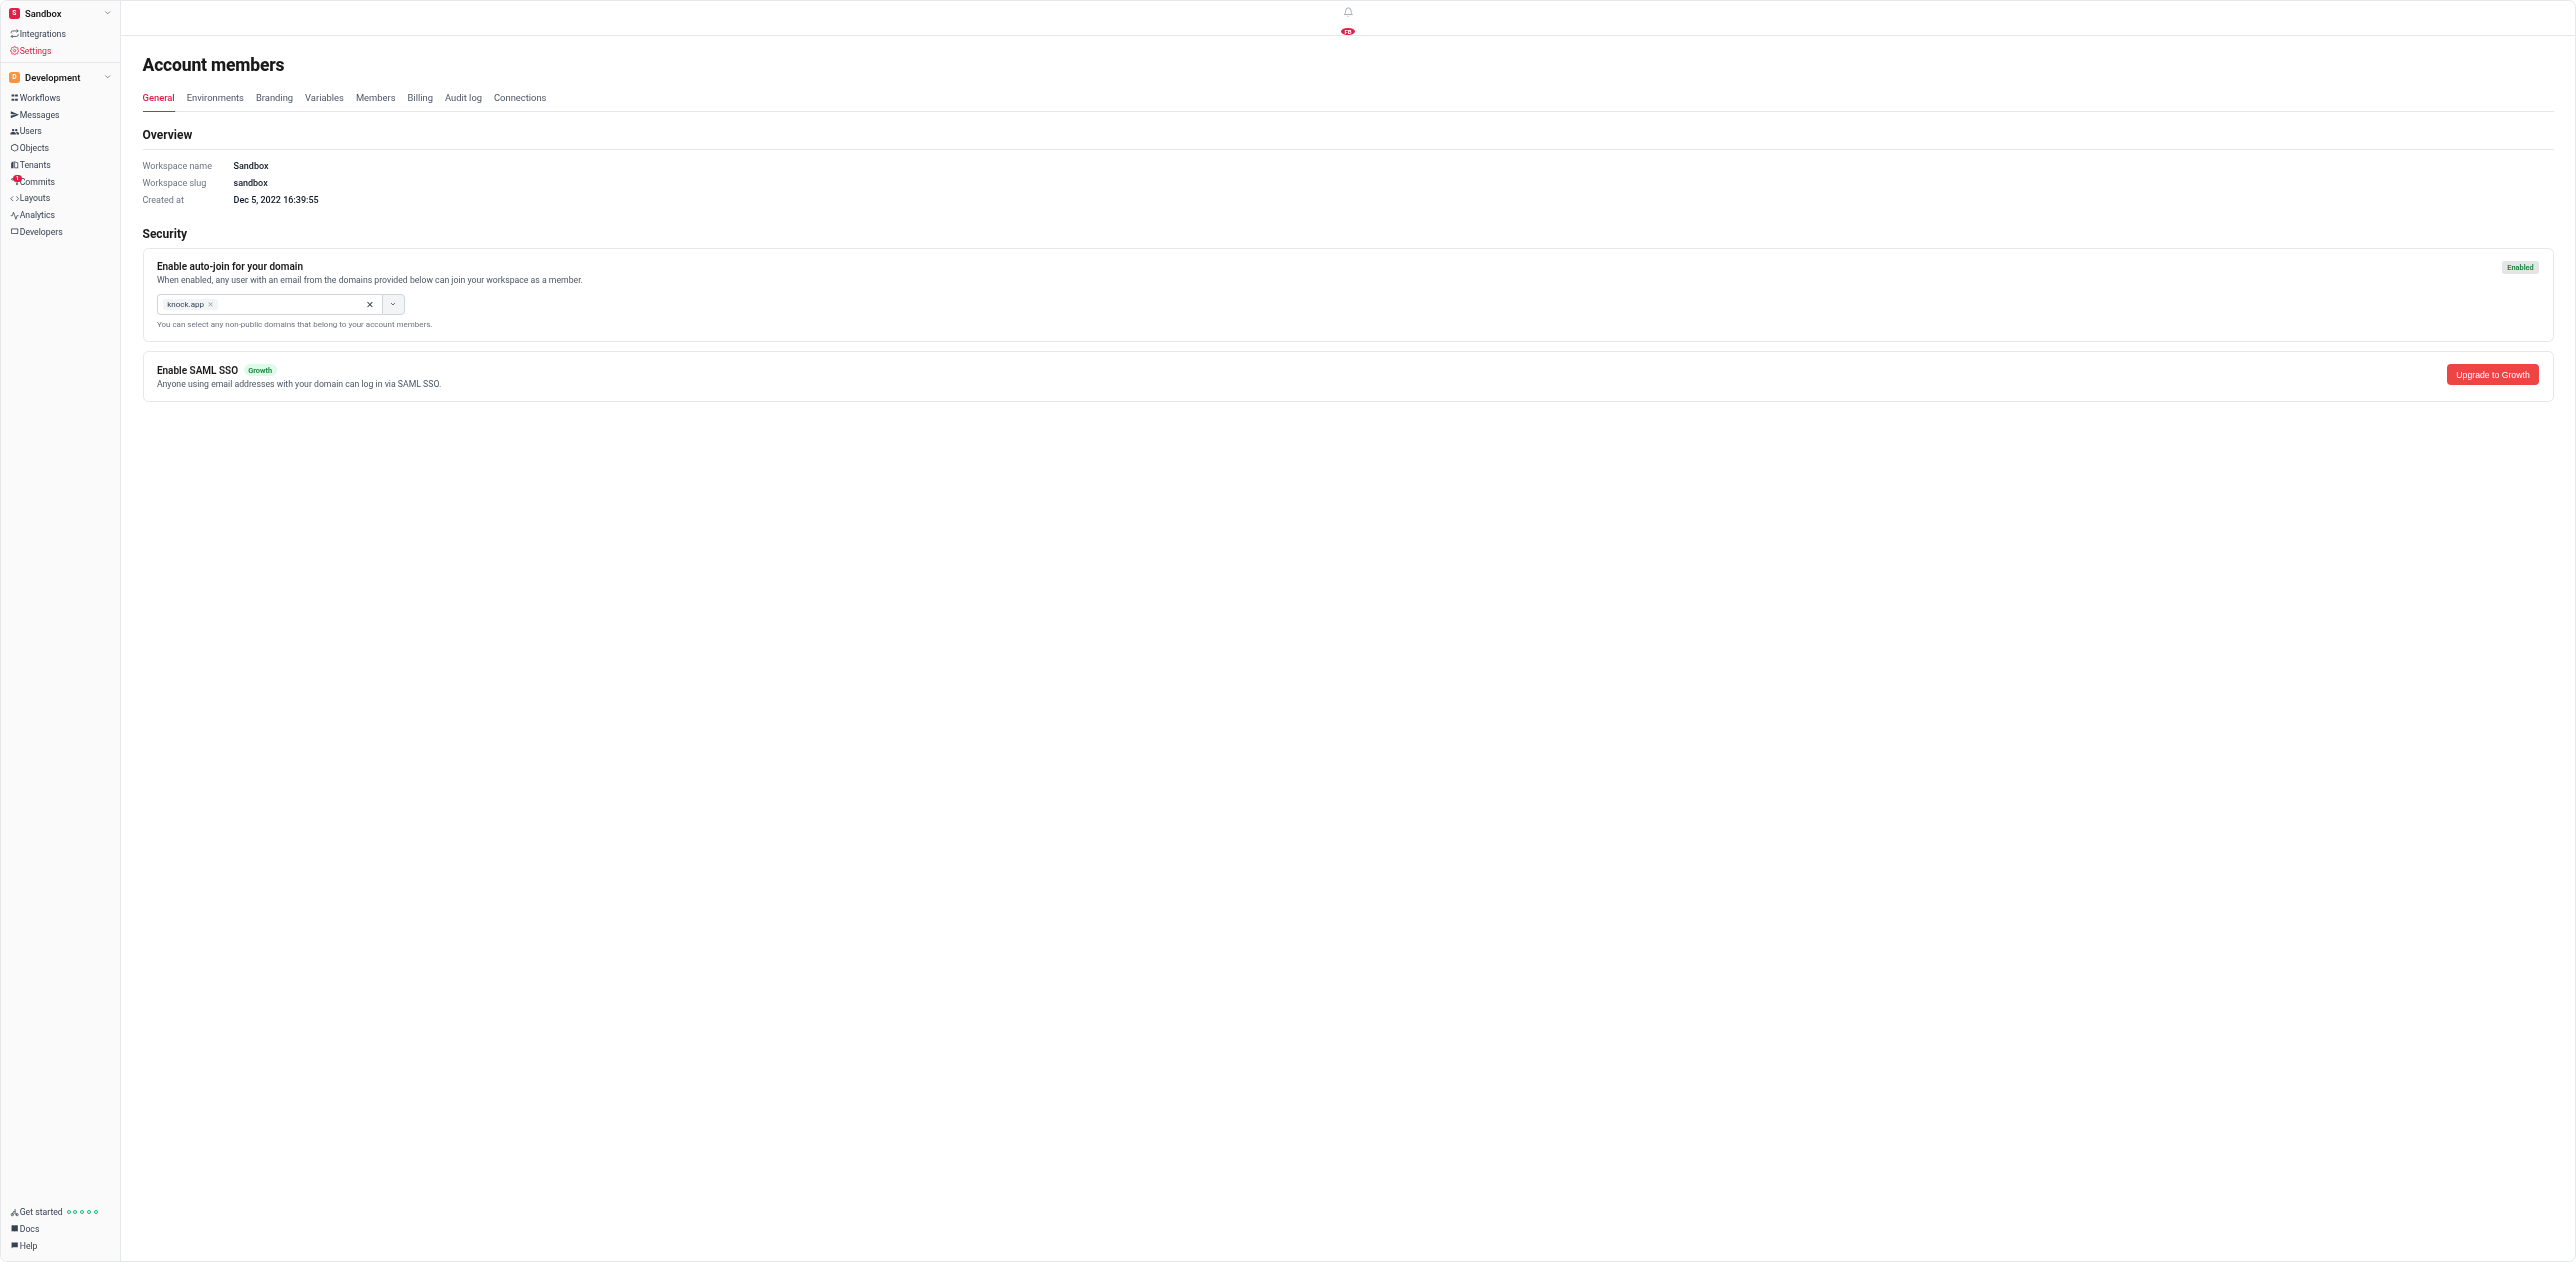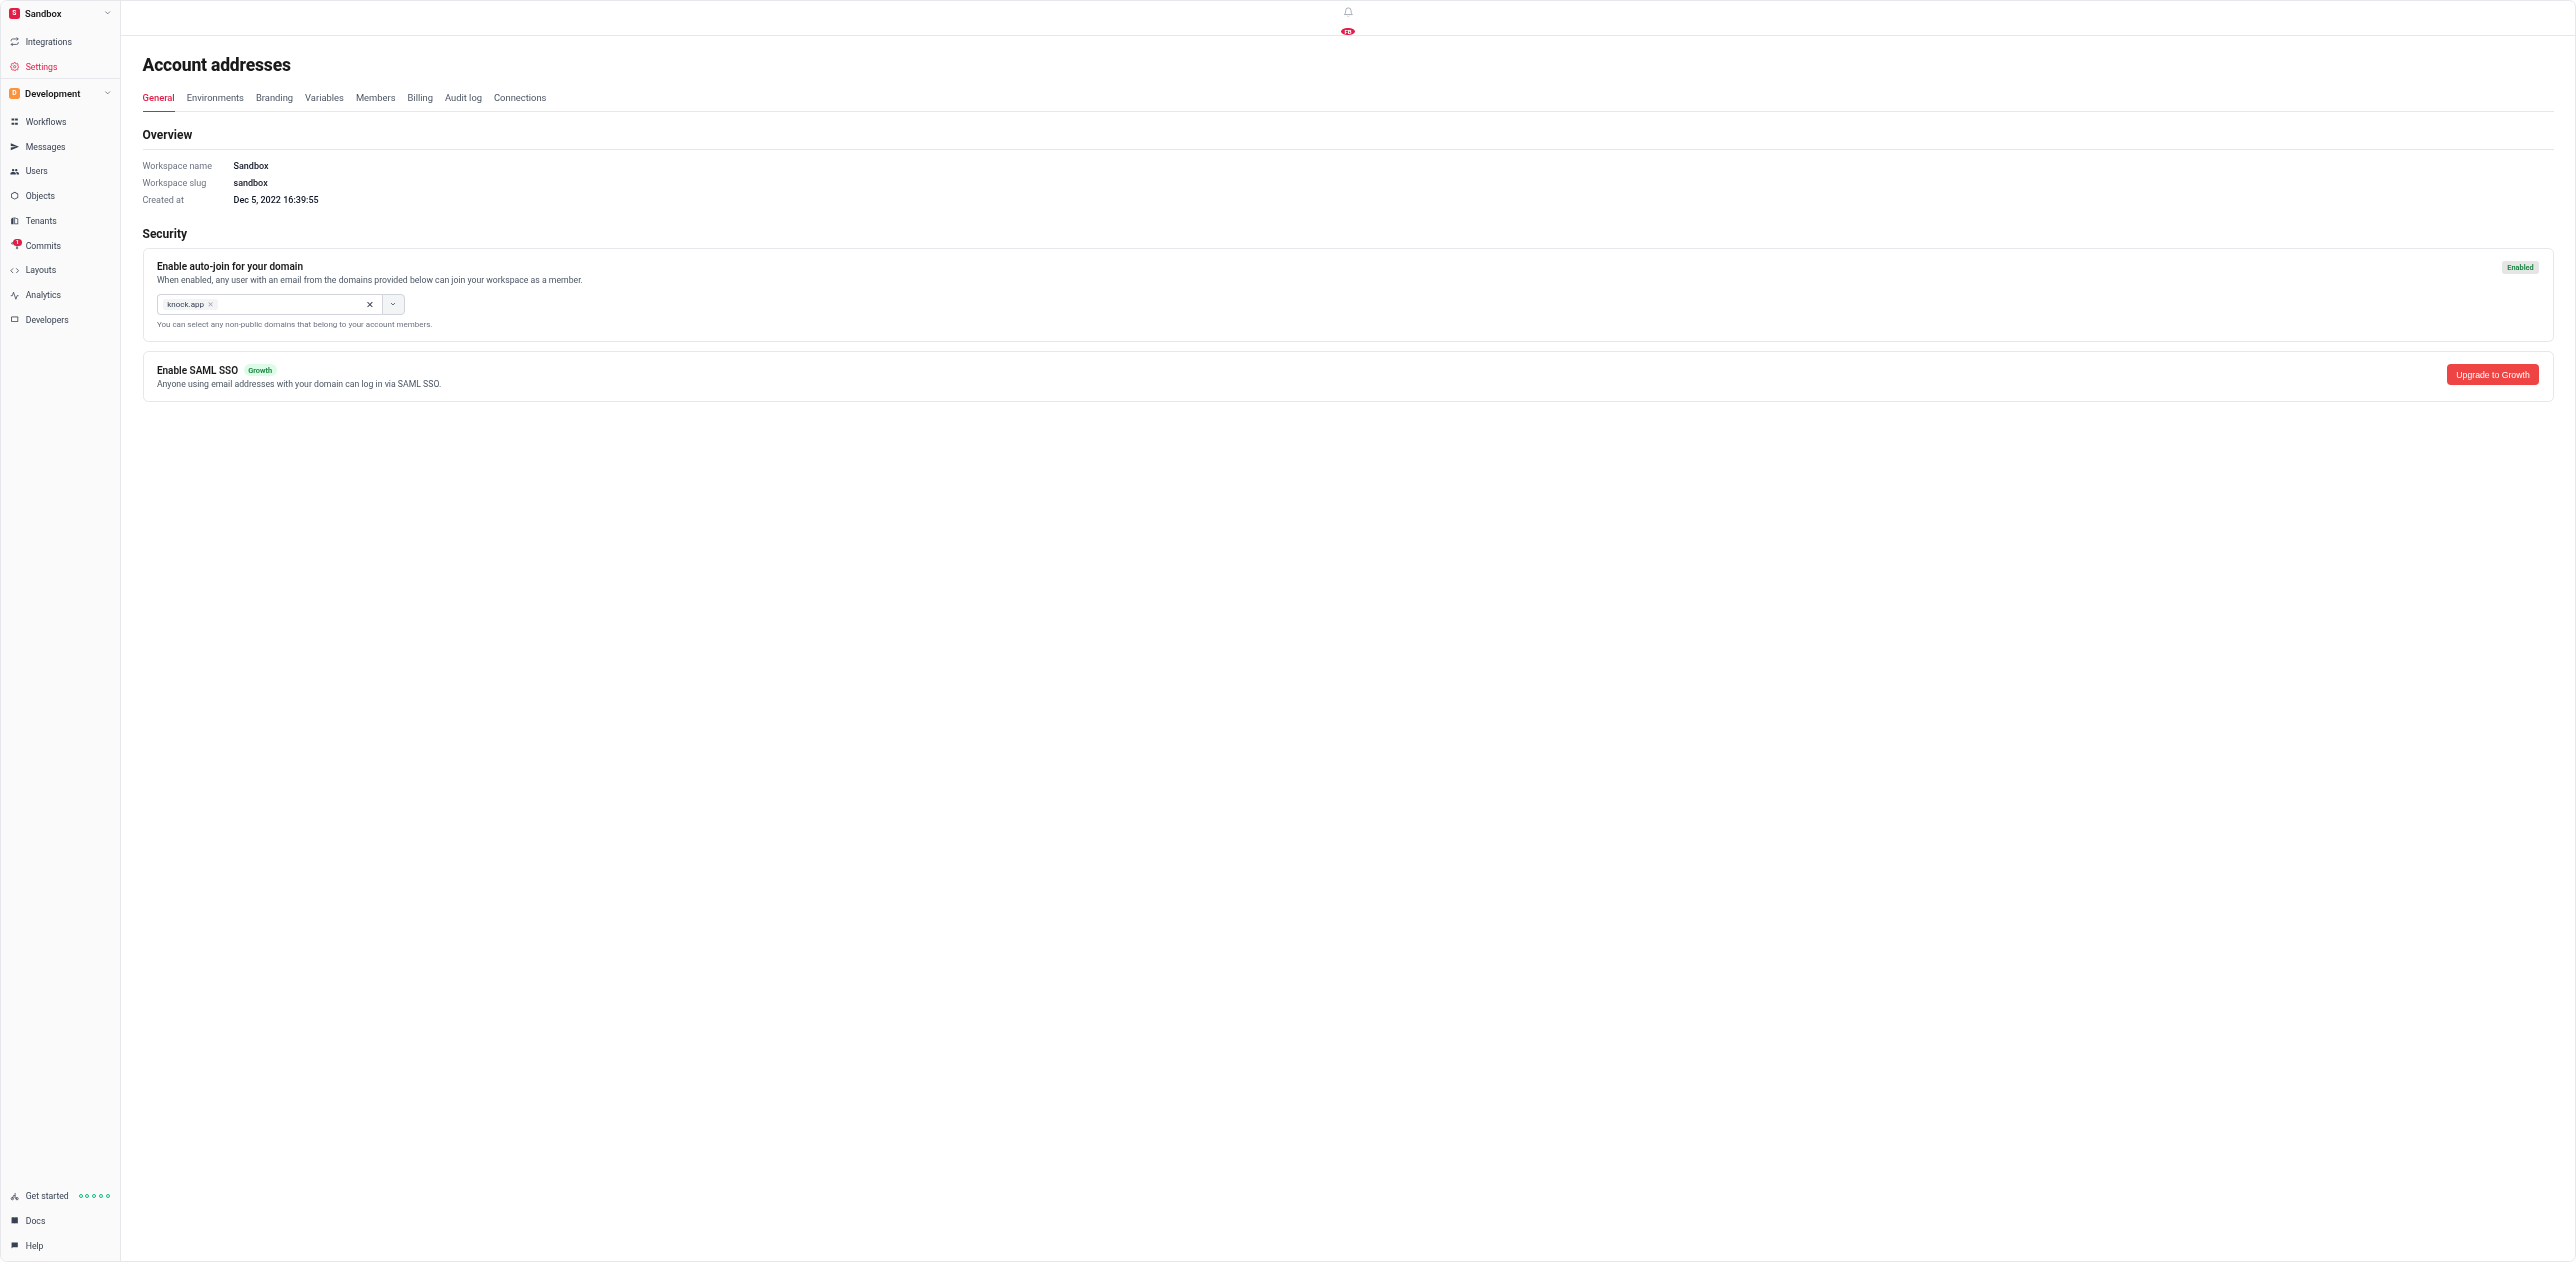--- a/index.html
+++ b/index.html
@@ -48,27 +48,25 @@
   .sq-orange { background:#fb923c; }
   .sb-switcher .label {
     font-weight: 600;
     font-size: 9.4px;
     flex: 1;
   }
   .chev { color:#6b7280; }
   .sb-item {
     display: flex;
     align-items: center;
-    gap: 6px;
     padding: 3.4px 8px;
     font-size: 8.7px;
     color: #374151;
     cursor: pointer;
     position: relative;
-    margin-top: 8px;
   }
   .sb-item .ico {
     width: 10.7px;
     display: inline-flex;
     justify-content: center;
     color:#374151;
   }
   .sb-item.active { color:#e11d48; }
   .sb-item.active .ico { color:#e11d48; }
   .sb-sep { height:0.7px; background:#e5e7eb; margin:2.7px 0; }
@@ -458,21 +456,21 @@
       <span class="bell">
         <svg width="10.7" height="10.7" viewBox="0 0 24 24" fill="none" stroke="currentColor" stroke-width="2">
             <path d="M18 8a6 6 0 1 0-12 0c0 7-3 9-3 9h18s-3-2-3-9"></path>
             <path d="M13.73 21a2 2 0 0 1-3.46 0"></path>
           </svg>
       </span>
       <span class="avatar">FB</span>
     </div>
 
     <div class="content">
-      <h1 class="page-title">Account addresses</h1>
+      <h1 class="page-title">Account members</h1>
 
       <div class="tabs">
         <div class="tab active">General</div>
         <div class="tab">Environments</div>
         <div class="tab">Branding</div>
         <div class="tab">Variables</div>
         <div class="tab">Members</div>
         <div class="tab">Billing</div>
         <div class="tab">Audit log</div>
         <div class="tab">Connections</div>

